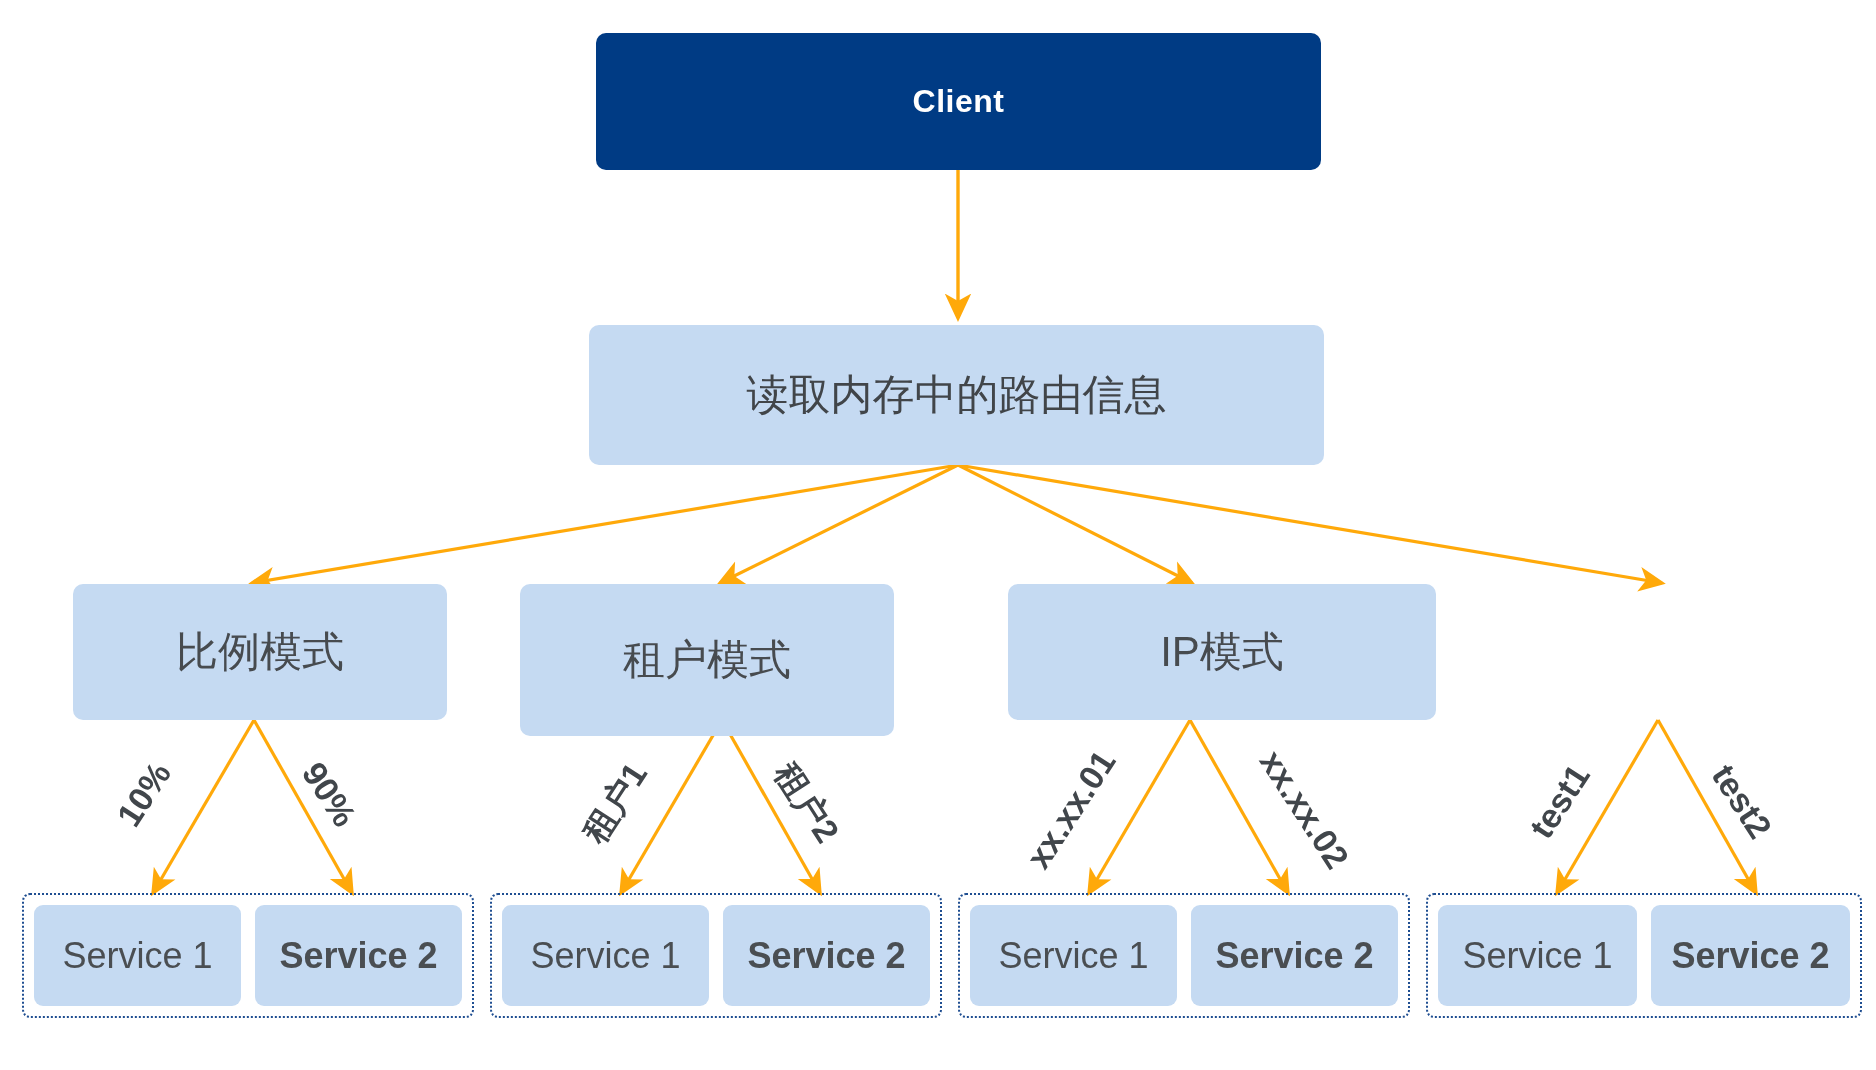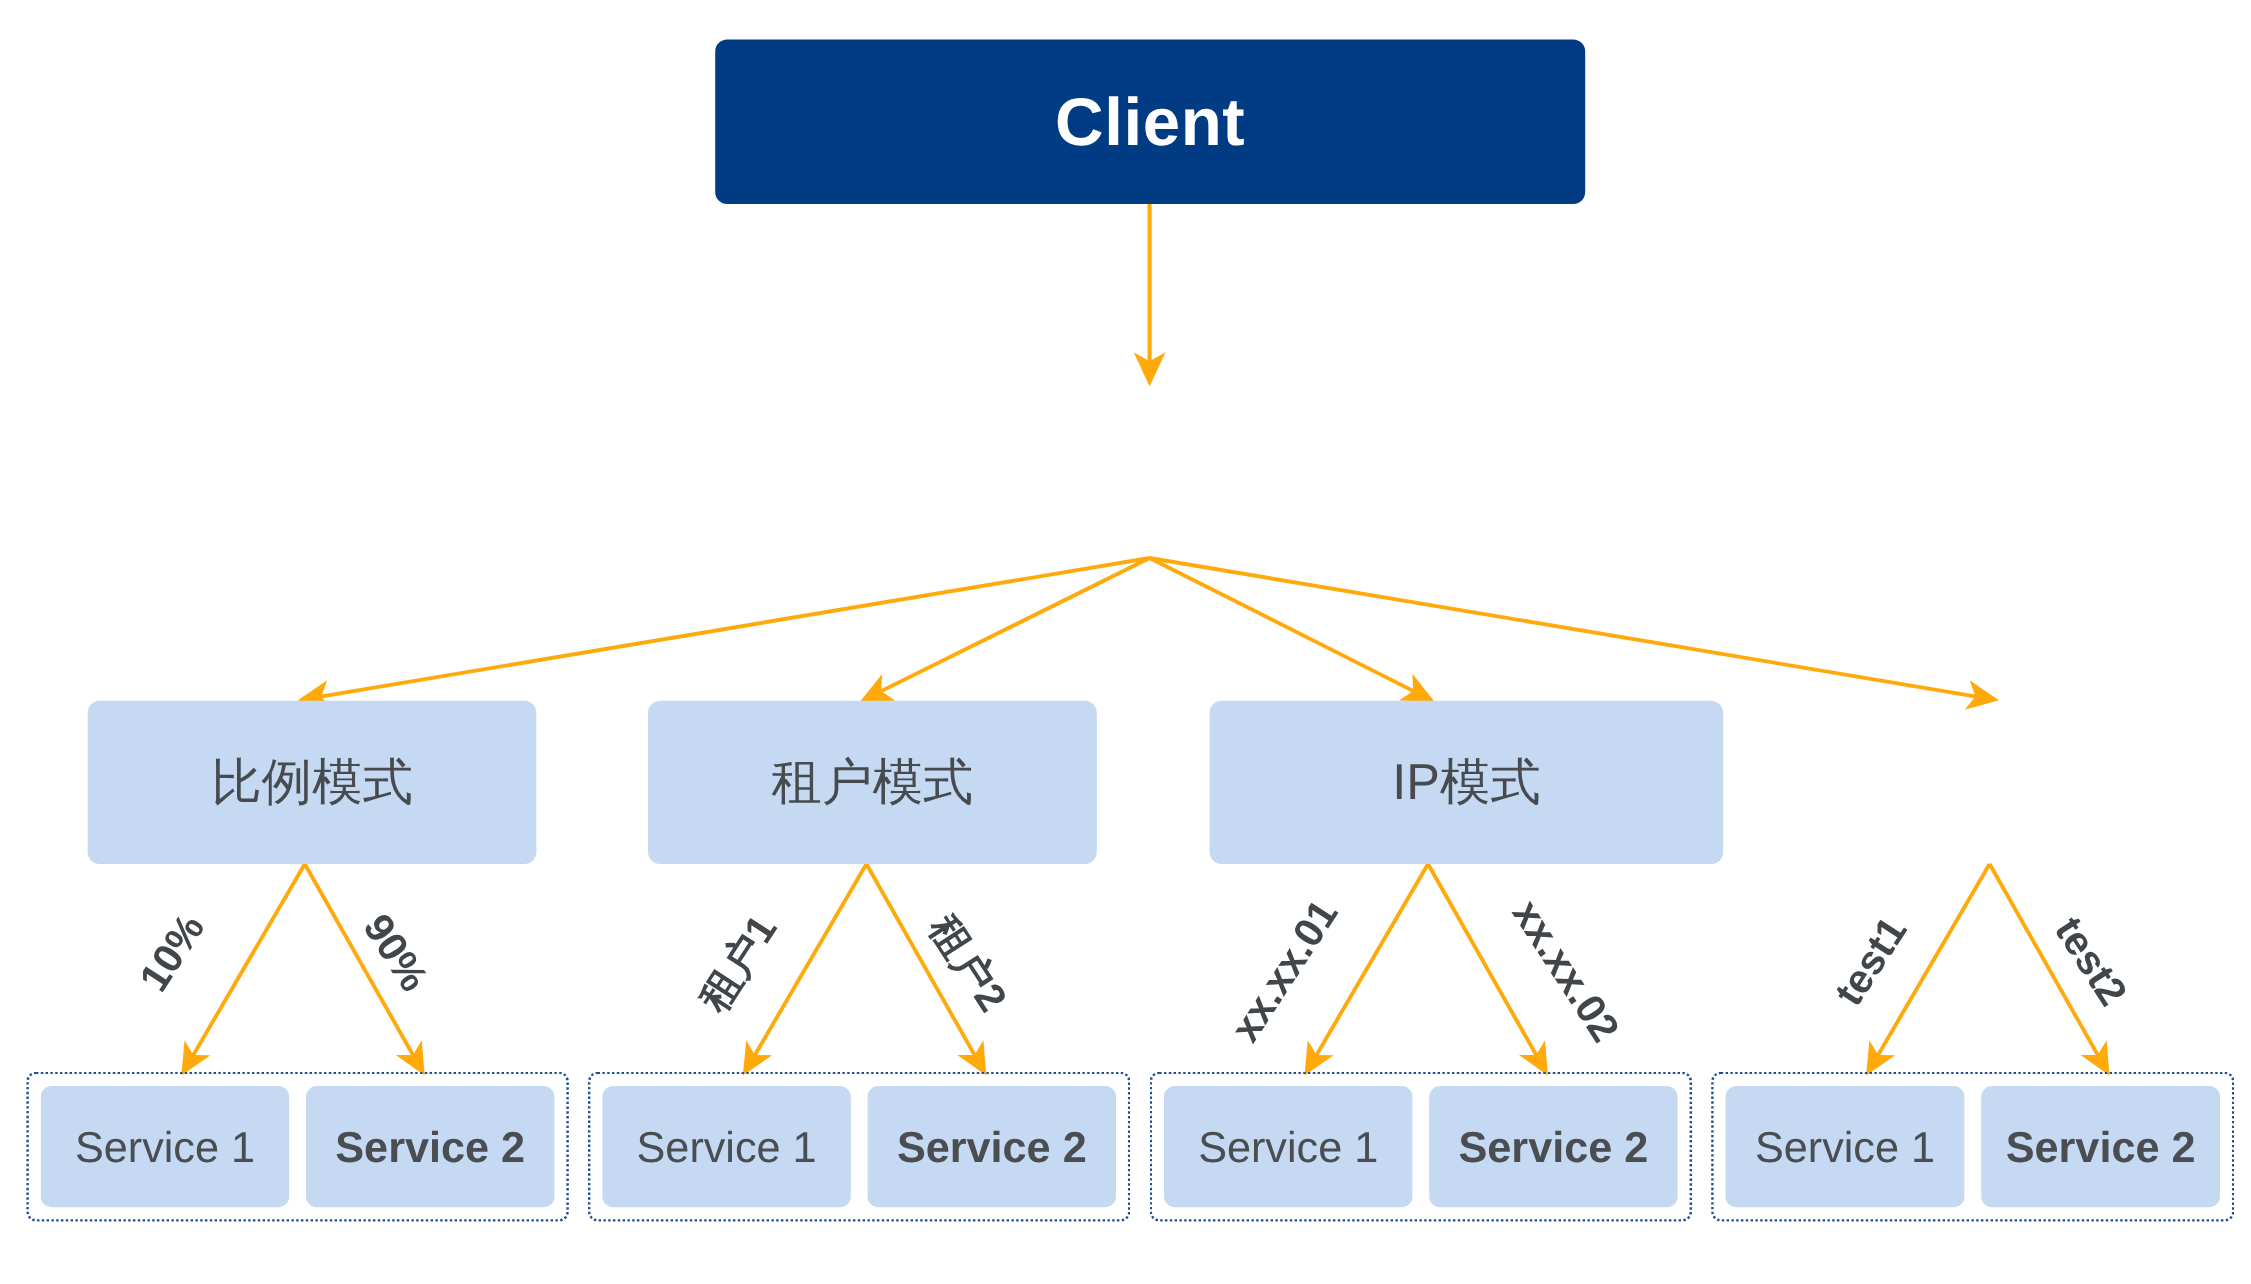--- a/index.html
+++ b/index.html
@@ -32,21 +32,21 @@
     justify-content: center;
     box-sizing: border-box;
     border-radius: 10px;
     text-align: center;
     line-height: 1.1;
   }
   .node-client {
     background: #003B84;
     color: #ffffff;
     font-weight: bold;
-    font-size: 56px;
+    font-size: 32px;
     letter-spacing: 0.5px;
   }
   .node-route {
     background: #C5DAF2;
     color: #414549;
     font-size: 42px;
   }
   .node-mode {
     background: #C5DAF2;
     color: #474B4F;
@@ -142,25 +142,28 @@
     </g>
     <g>
       <line x1="1658" y1="720" x2="1756" y2="893" stroke="#FFA90A" stroke-width="3.2" marker-end="url(#ah)"></line>
     </g>
   </svg>
 
   <div class="node node-client" style="left:596px; top:33px; width:725px; height:137px;">
     <span>Client</span>
   </div>
 
+  <div class="node node-route" style="left:589px; top:325px; width:735px; height:140px;">
+    <span>读取内存中的路由信息</span>
+  </div>
 
   <div class="node node-mode" style="left:73px; top:584px; width:374px; height:136px;">
     <span>比例模式</span>
   </div>
-  <div class="node node-mode" style="left:540px; top:584px; width:374px; height:136px;">
+  <div class="node node-mode" style="left:520px; top:584px; width:374px; height:152px;">
     <span>租户模式</span>
   </div>
   <div class="node node-mode" style="left:1008px; top:584px; width:428px; height:136px;">
     <span>IP模式</span>
   </div>
 
   <div class="edge-label" style="left:110px; top:775px; transform:rotate(-57deg);">10%</div>
   <div class="edge-label" style="left:295px; top:775px; transform:rotate(57deg);">90%</div>
 
   <div class="edge-label" style="left:572px; top:780px; transform:rotate(-57deg);">租户1</div>

